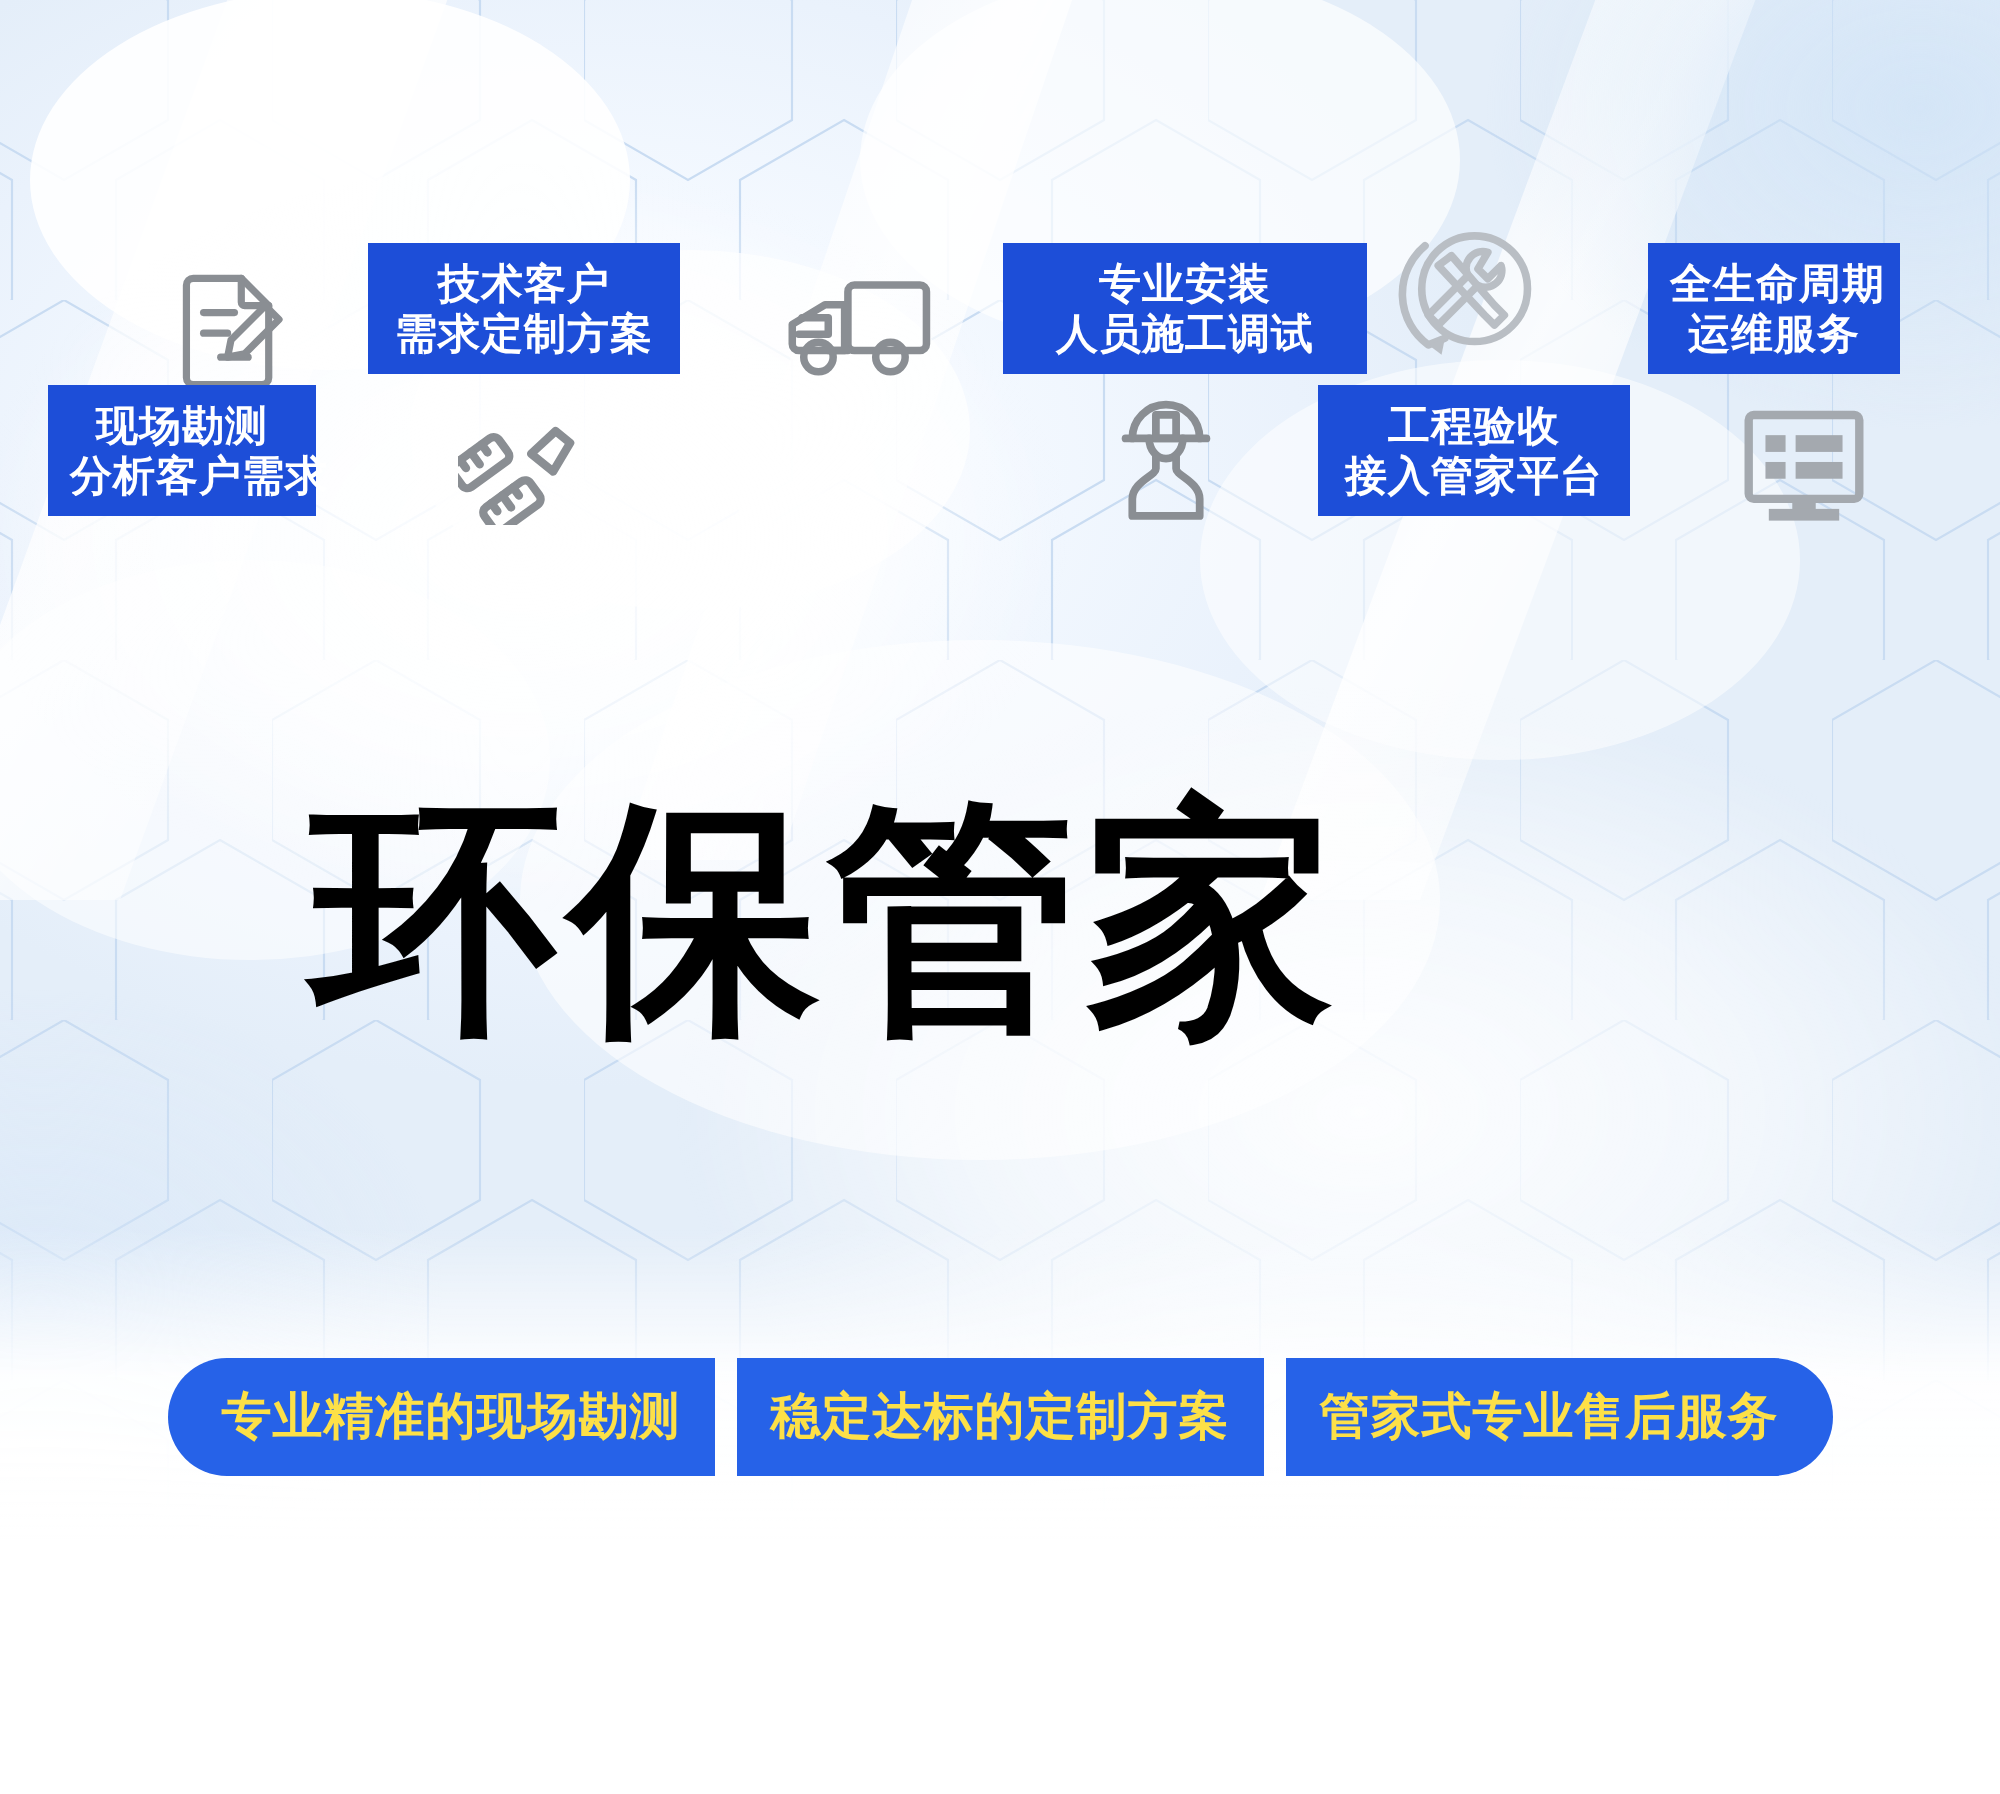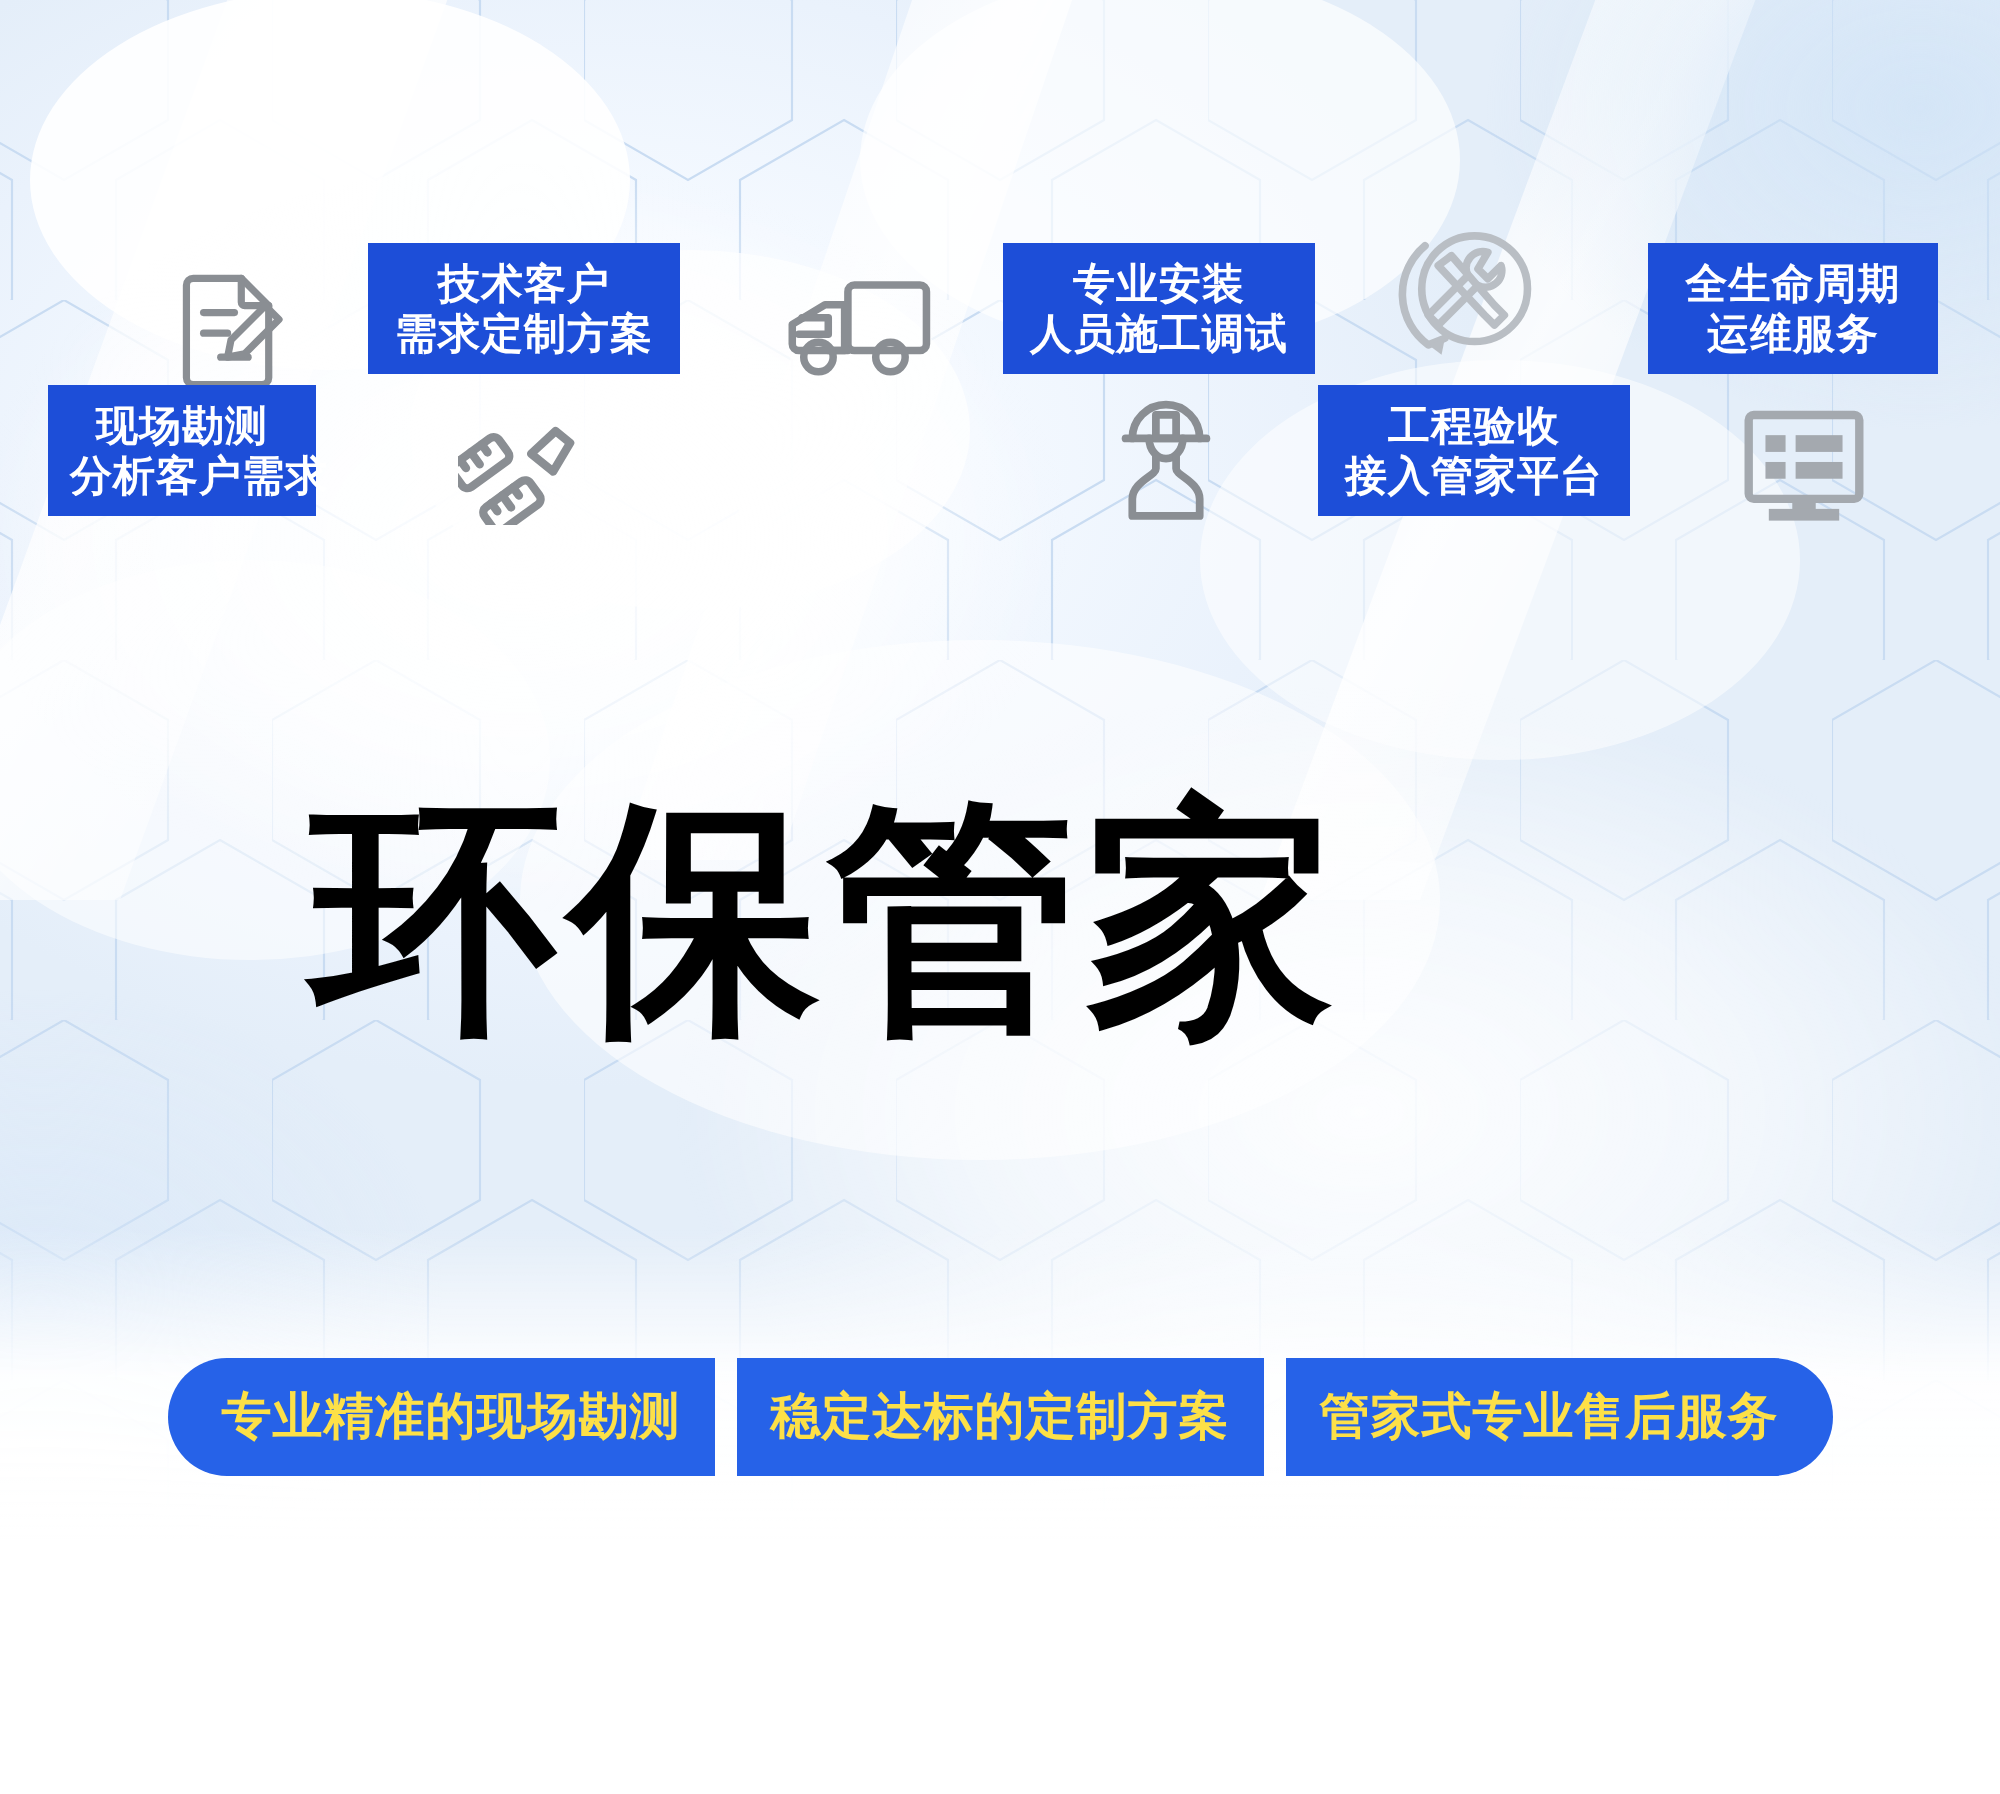--- a/index.html
+++ b/index.html
@@ -218,21 +218,21 @@
       <svg viewBox="0 0 92 66" fill="none" stroke="currentColor" stroke-width="4.6" stroke-linecap="round" stroke-linejoin="round" aria-hidden="true">
         <rect x="38" y="8" width="48" height="40" rx="4"></rect>
         <path d="M38 48 H26"></path>
         <path d="M24 20 h12 v28 H8 a4 4 0 0 1 -4 -4 V32 z"></path>
         <path d="M10 28 h16 v10 H8"></path>
         <circle cx="20" cy="52" r="9"></circle>
         <circle cx="64" cy="52" r="9"></circle>
       </svg>
     </div>
 
-    <div class="tag" style="left:1003px; top:243px; width:312px;">
+    <div class="tag" style="left:1003px; top:243px; width:364px;">
       <span class="l1">专业安装</span>
       <span class="l2">人员施工调试</span>
     </div>
 
     <div class="proc-icon" style="left:1112px; top:398px; width:108px; height:128px;">
       <svg viewBox="0 0 64 76" fill="none" stroke="currentColor" stroke-width="4.6" stroke-linecap="round" stroke-linejoin="round" aria-hidden="true">
         <path d="M12 24 a20 20 0 0 1 40 0"></path>
         <path d="M8 24 h48"></path>
         <path d="M26 10 h12 v14 h-12 z"></path>
         <path d="M22 24 a10 12 0 0 0 20 0"></path>
@@ -248,21 +248,21 @@
     <div class="proc-icon" style="left:1392px; top:222px; width:152px; height:140px; color:#b9bec4;">
       <svg viewBox="0 0 92 84" fill="none" stroke="currentColor" stroke-width="4.6" stroke-linecap="round" stroke-linejoin="round" aria-hidden="true">
         <circle cx="50" cy="40" r="32"></circle>
         <path d="M20 14 a38 38 0 0 0 2 60 l10 -4"></path>
         <path d="M22 74 l10 -4 -2 10 z" fill="currentColor" stroke="none"></path>
         <path d="M58 18 a10 10 0 0 0 -12 14 L28 50 l-6 6 6 6 6 -6 18 -18 a10 10 0 0 0 14 -12 l-8 8 -6 -6 z"></path>
         <path d="M36 20 l-8 6 28 30 6 6 6 -6 -6 -6 z"></path>
       </svg>
     </div>
 
-    <div class="tag" style="left:1648px; top:243px; width:290px;">
+    <div class="tag" style="left:1648px; top:243px; width:252px;">
       <span class="l1">全生命周期</span>
       <span class="l2">运维服务</span>
     </div>
 
     <div class="proc-icon" style="left:1742px; top:408px; width:124px; height:118px; color:#a4a9af;">
       <svg viewBox="0 0 74 70" fill="none" aria-hidden="true">
         <rect x="4" y="4" width="66" height="50" rx="3" fill="none" stroke="currentColor" stroke-width="5"></rect>
         <rect x="14" y="16" width="12" height="10" fill="currentColor"></rect>
         <rect x="32" y="16" width="28" height="10" fill="currentColor"></rect>
         <rect x="14" y="32" width="12" height="10" fill="currentColor"></rect>

